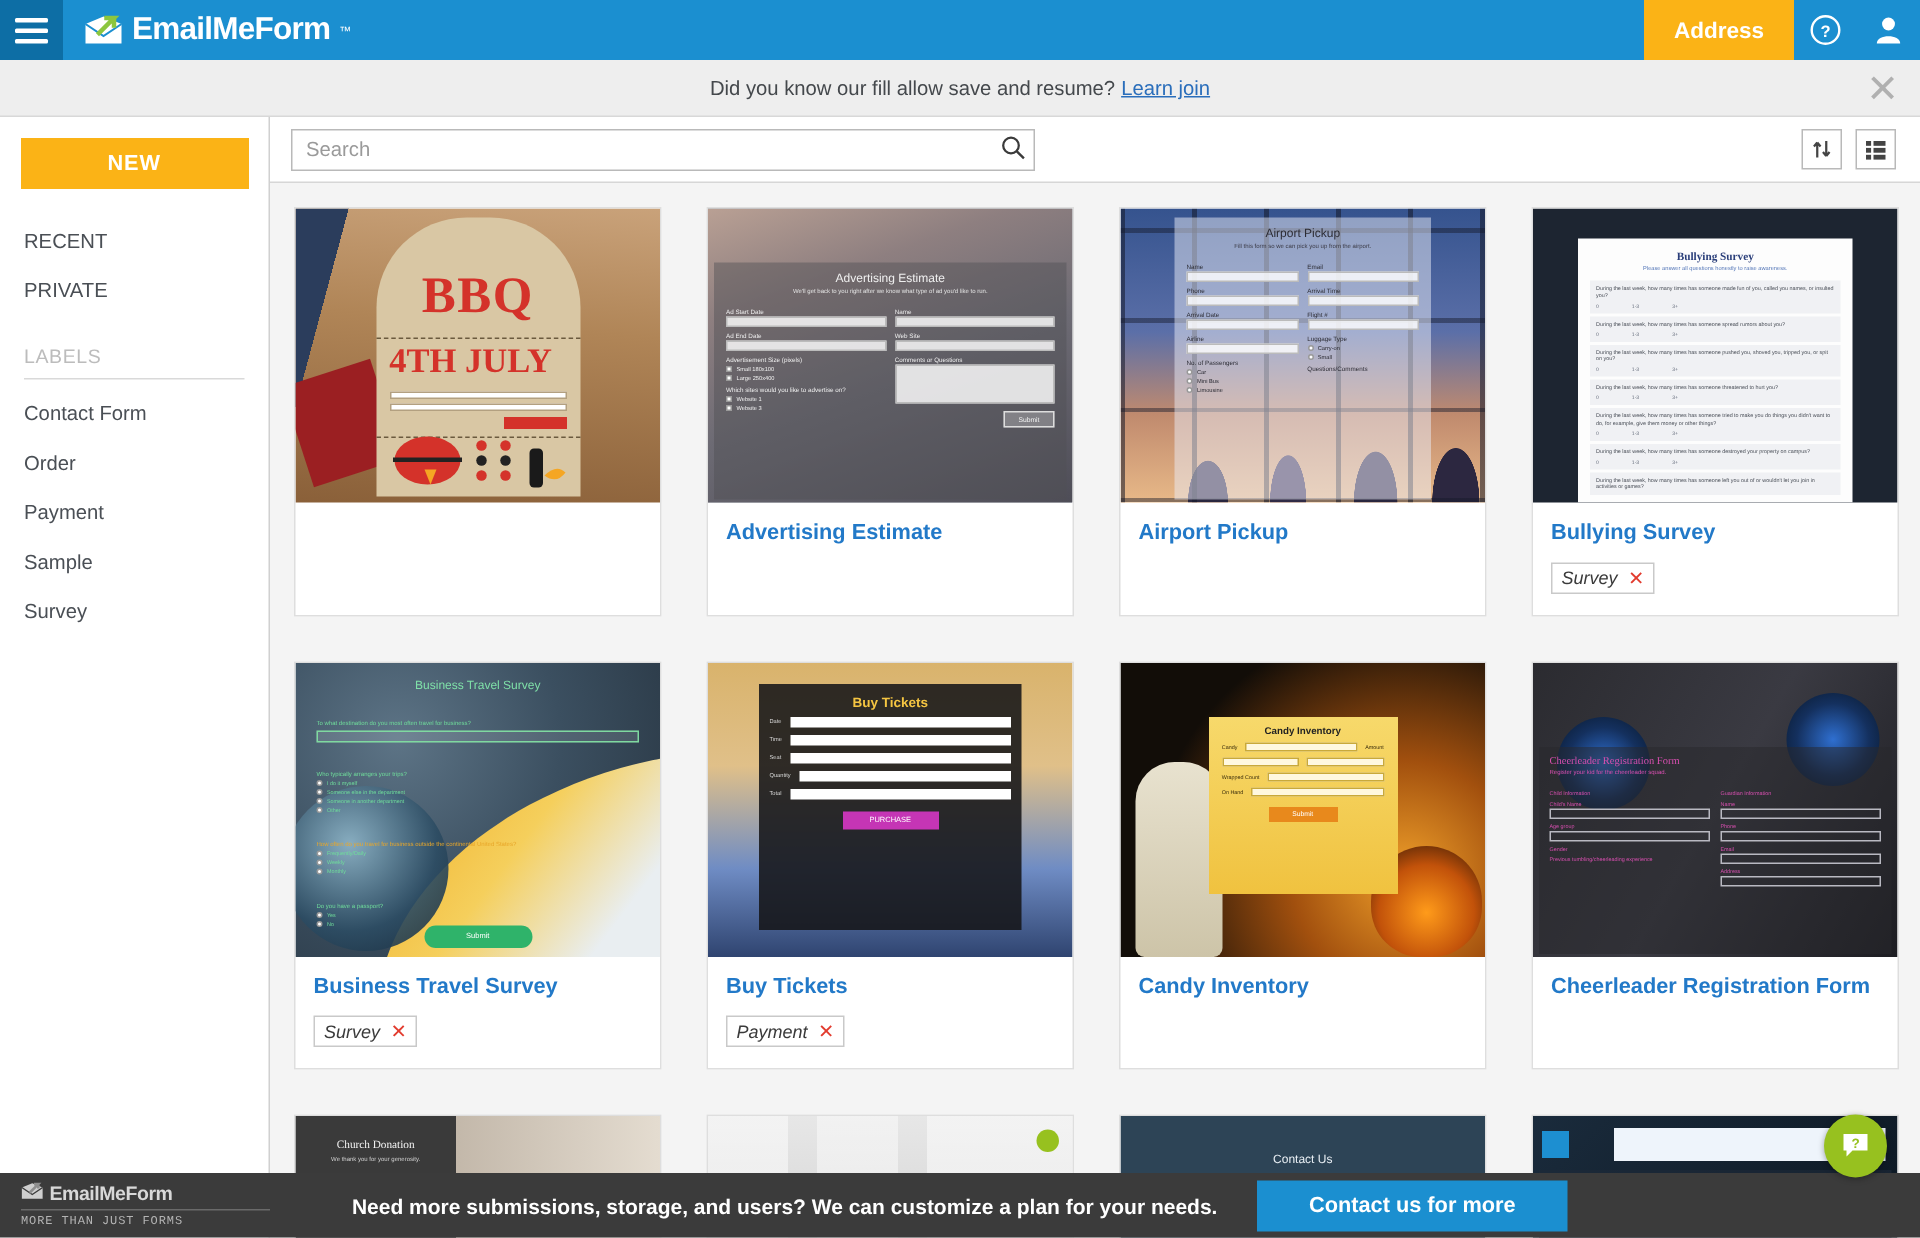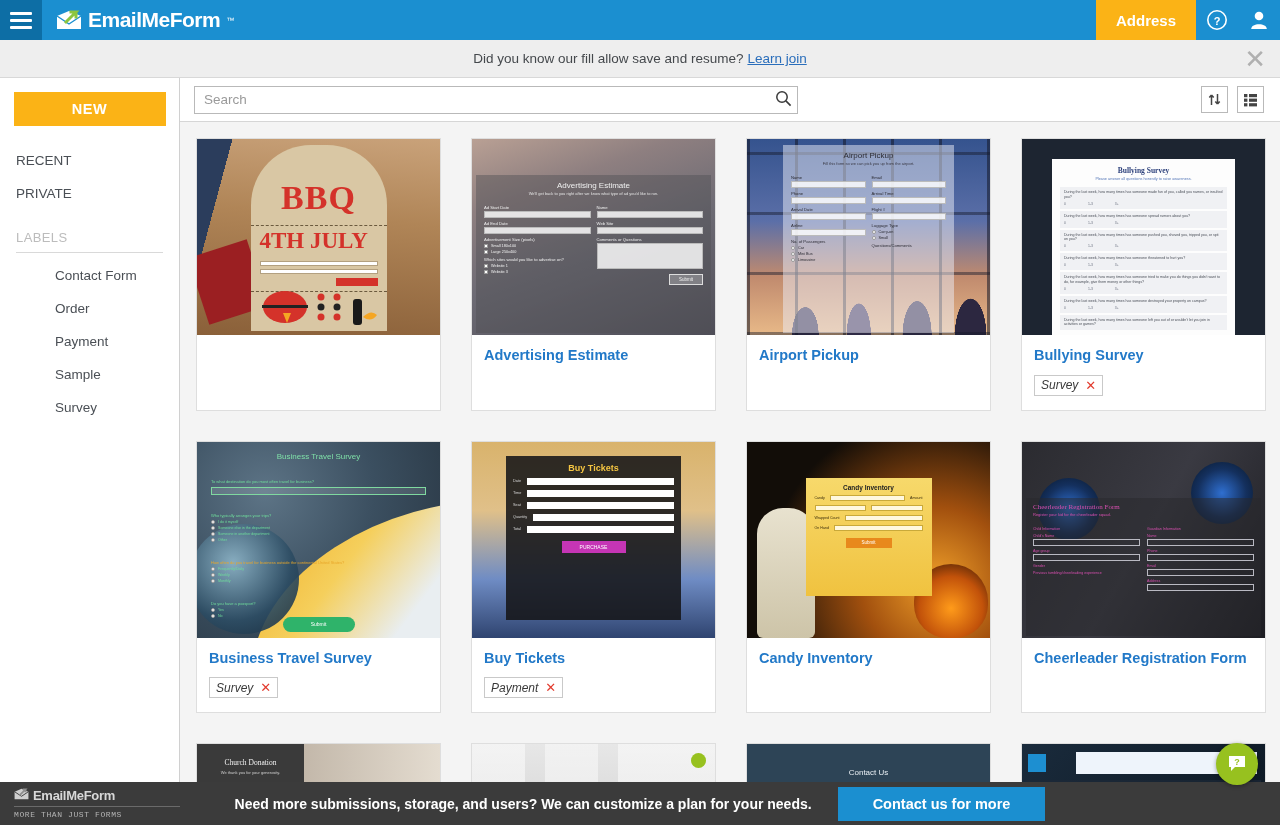--- a/index.html
+++ b/index.html
@@ -90,37 +90,36 @@
     margin-top: 20px; padding-left: 16px;
     font-size: 13px; color: #bcbcbc; letter-spacing: 0.4px;
   }
   .labels-rule {
     margin: 7px 16px 6px 16px; height: 1px; background: #d9d9d9;
   }
   .label-item {
     height: 33px; display: flex; align-items: center;
     padding-left: 16px; font-size: 13.5px; color: #4a4f55;
     cursor: pointer;
-    margin-left: 39px;
   }
 
   
   .content {
     position: absolute; top: 78px; left: 180px;
     width: 1100px; height: 747px;
     background: #f4f4f4;
   }
   .toolbar {
     height: 44px; background: #fff;
     border-bottom: 1px solid #d6d6d6;
     display: flex; align-items: center;
     padding: 0 16px 0 14px;
   }
   .search-wrap {
-    position: relative; width: 604px; height: 28px;
+    position: relative; width: 496px; height: 28px;
   }
   .search-input {
     width: 100%; height: 100%;
     border: 1px solid #b9b9b9; background: #fff;
     padding: 0 30px 0 9px;
     font-size: 13.5px; color: #333;
     font-family: "Liberation Sans", sans-serif;
   }
   .search-input::placeholder { color: #9a9a9a; }
   .search-icon-btn {

